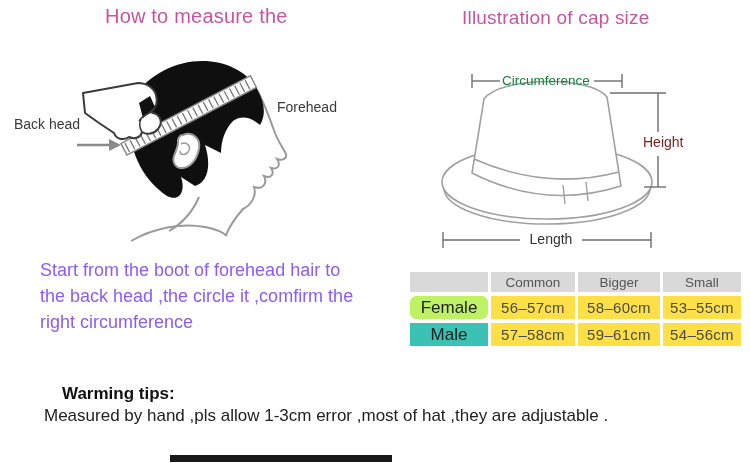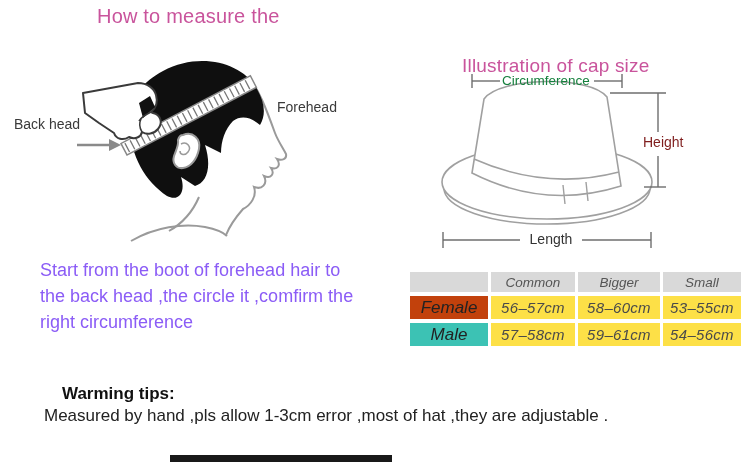--- a/index.html
+++ b/index.html
@@ -2,50 +2,50 @@
 <html><head>
 <meta charset="utf-8">
 <style>
   html,body{margin:0;padding:0;background:#fff;}
   .canvas{
     position:relative;width:750px;height:463px;background:#ffffff;overflow:hidden;
     font-family:"Liberation Sans", sans-serif;
   }
   .abs{position:absolute;}
   .title-left{left:97px;top:5px;font-size:20px;line-height:23px;color:#c9549c;letter-spacing:.2px;}
-  .title-right{left:462px;top:7px;font-size:19px;color:#d1589a;letter-spacing:.2px;margin-top:48px;}
+  .title-right{left:462px;top:7px;font-size:19px;color:#d1589a;letter-spacing:.2px;}
   .diagram-label{font-size:14px;color:#3a3a3a;}
   .lbl-backhead{left:14px;top:116px;}
   .lbl-forehead{left:277px;top:99px;}
   .lbl-circ{left:502px;top:73px;width:90px;text-align:left;font-size:13.5px;color:#15803d;}
   .lbl-height{left:643px;top:134px;font-size:14px;color:#7f1d1d;}
   .lbl-length{left:526px;top:231px;width:50px;text-align:center;font-size:14px;color:#333;}
   .description{left:40px;top:257px;font-size:18px;line-height:26px;color:#8b5cf6;}
   .size-table{
     left:410px;top:272px;display:grid;
     grid-template-columns:78px 84px 82px 78px;
     grid-template-rows:20px 23px 23px;
     column-gap:3px;row-gap:4px;
   }
-  .cell{display:flex;align-items:center;justify-content:center;font-style:italic;}
+  .cell{display:flex;align-items:center;justify-content:center;}
   .th{background:#d9d9d9;font-size:13.5px;color:#555;}
   .rowlabel{font-size:17px;color:#222;}
   .val{background:#fde047;font-size:15px;color:#4a4a4a;letter-spacing:.3px;}
   .tips-heading{left:62px;top:384px;font-size:17px;font-weight:bold;color:#111;}
   .tips-body{left:44px;top:406px;font-size:17px;color:#222;}
   .bottom-bar{left:170px;top:455px;width:222px;height:7px;background:#191919;}
   svg{display:block;}
 </style>
 </head>
 <body>
 
 <div class="canvas">
 
   <div class="abs title-left">
-    <div style="color: rgb(201, 84, 156);">How to measure the</div>
+    <div style="color: rgb(201, 84, 156); margin-left: 8px;">How to measure the</div>
   </div>
 
   <div class="abs title-right" style="color: rgb(201, 84, 156);">Illustration of cap size</div>
 
   <svg class="abs" style="left:55px;top:55px;" width="290" height="210" viewBox="0 0 290 210">
 
     <path d="M 144 142 C 138 156, 128 168, 114 176" fill="none" stroke="#9a9a9a" stroke-width="2"></path>
     <path d="M 76 186 C 100 172, 128 168, 150 172 C 160 174, 168 177, 172 181" fill="none" stroke="#9a9a9a" stroke-width="2"></path>
 
     <path d="M 193 22 C 204 34, 212 56, 220 78 C 223 86, 228 93, 231 99 C 232 104, 227 106, 222 104
@@ -123,21 +123,21 @@
     <div>the back head ,the circle it ,comfirm the</div>
     <div>right circumference</div>
   </div>
 
   <div class="abs size-table">
     <div class="cell th"></div>
     <div class="cell th">Common</div>
     <div class="cell th">Bigger</div>
     <div class="cell th">Small</div>
 
-    <div class="cell rowlabel" style="background-color: #c2410c;">Female</div>
+    <div class="cell rowlabel" style="background-color: #bef264; border-radius: 6px;">Female</div>
     <div class="cell val">56–57cm</div>
     <div class="cell val">58–60cm</div>
     <div class="cell val">53–55cm</div>
 
     <div class="cell rowlabel" style="background-color: rgb(60, 194, 180);">Male</div>
     <div class="cell val">57–58cm</div>
     <div class="cell val">59–61cm</div>
     <div class="cell val">54–56cm</div>
   </div>
 

